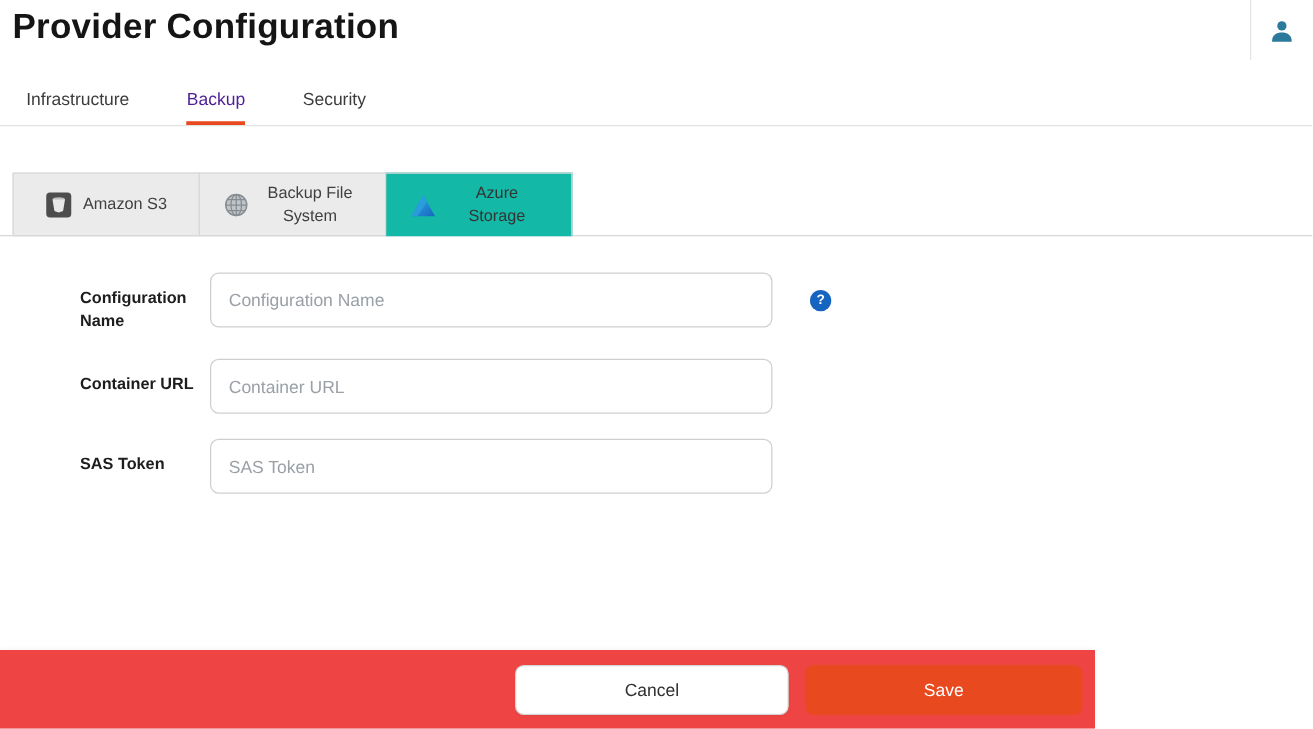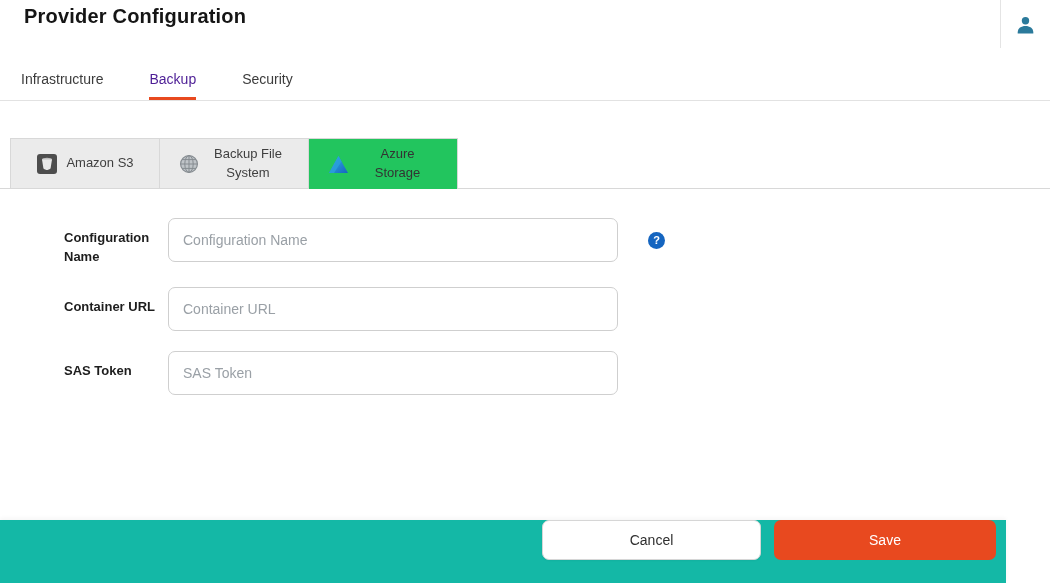--- a/index.html
+++ b/index.html
@@ -10,22 +10,22 @@
   html,body{background:#fff;}
   body{
     width:1050px;height:583px;
     font-family:"Liberation Sans", sans-serif;
     position:relative;overflow:hidden;color:#1d1d1d;
   }
   .screen{position:relative;width:1050px;height:583px;background:#fff;}
 
   
   .page-title{
-    position:absolute;left:24px;top:5px;
-    font-size:20px;font-weight:700;color:#151515;letter-spacing:.2px;
+    position:absolute;left:10px;top:5px;
+    font-size:28px;font-weight:700;color:#151515;letter-spacing:.2px;
   }
   .header-right{
     position:absolute;right:0;top:0;height:48px;
     display:flex;align-items:center;
     border-left:1px solid #e4e4e4;
     padding:0 15px;
   }
 
   
   .nav{
@@ -51,21 +51,21 @@
   }
   .ptab{
     position:relative;z-index:1;
     width:150px;height:51px;margin-left:-1px;
     background:#ebebeb;border:1px solid #d8d8d8;
     display:flex;align-items:center;justify-content:center;gap:8px;
     font-size:13px;color:#3f3f3f;cursor:pointer;text-align:center;
   }
   .ptab:first-child{margin-left:10px;}
   .ptab.active{
-    background:#22c55e;border-bottom:none;z-index:2;color:#333;
+    background:#14b8a6;border-bottom:none;z-index:2;color:#333;
   }
   .ptab-label{max-width:82px;line-height:1.45;}
   .ptab-icon{display:flex;align-items:center;flex:0 0 auto;}
 
   
   .form{position:absolute;left:64px;top:218px;}
   .form-row{display:flex;align-items:flex-start;margin-bottom:20px;}
   .form-label{
     width:104px;padding:11px 12px 0 0;
     font-size:13px;font-weight:700;color:#1d1d1d;line-height:1.45;
@@ -81,22 +81,22 @@
   .help-icon{
     margin:14px 0 0 30px;
     width:17px;height:17px;border-radius:50%;
     background:var(--help);color:#fff;
     font-size:11px;font-weight:700;line-height:17px;text-align:center;
     cursor:pointer;user-select:none;
   }
 
   
   .footer{
-    position:absolute;left:0;bottom:0;width:1006px;height:63px;
-    background:#14b8a6;display:flex;align-items:flex-start;justify-content:flex-end;
+    position:absolute;left:0;bottom:0;width:876px;height:63px;
+    background:#ef4444;display:flex;align-items:center;justify-content:flex-end;
     gap:13px;padding-right:10px;
     box-shadow:0 -2px 4px rgba(0,0,0,0.04);
   }
   .btn{
     height:40px;border-radius:7px;font-size:14px;cursor:pointer;
     font-family:"Liberation Sans", sans-serif;
   }
   .btn-cancel{
     width:219px;background:#fff;color:#2f2f2f;
     border:1px solid #d6d6d6;box-shadow:0 1px 2px rgba(0,0,0,0.04);

